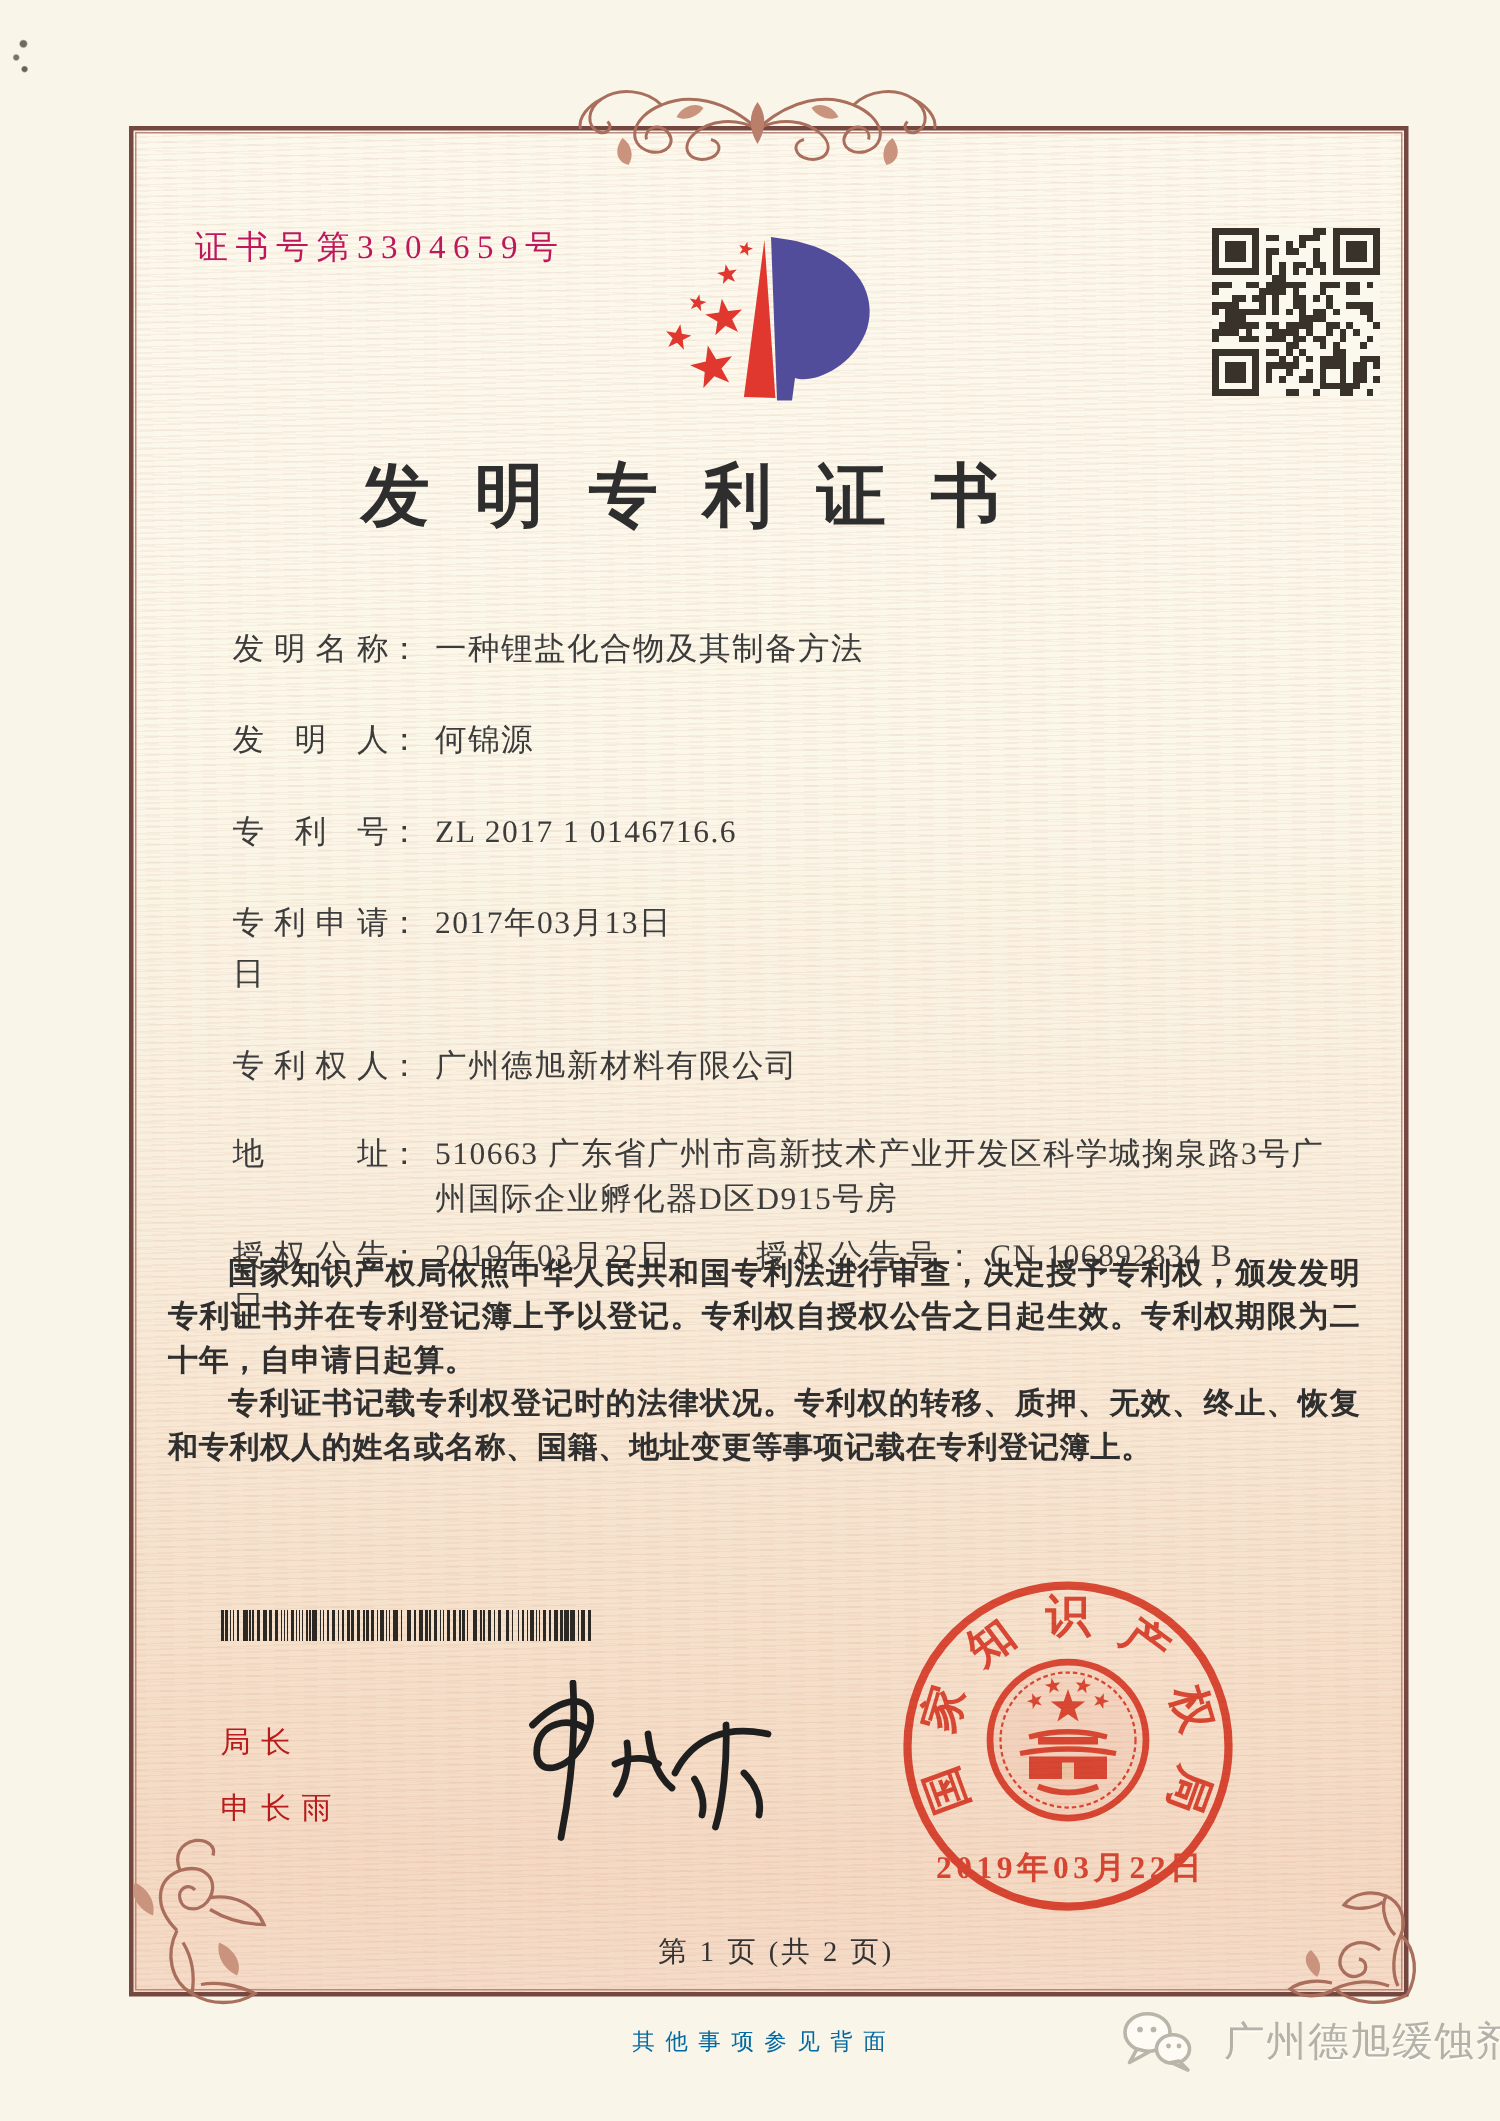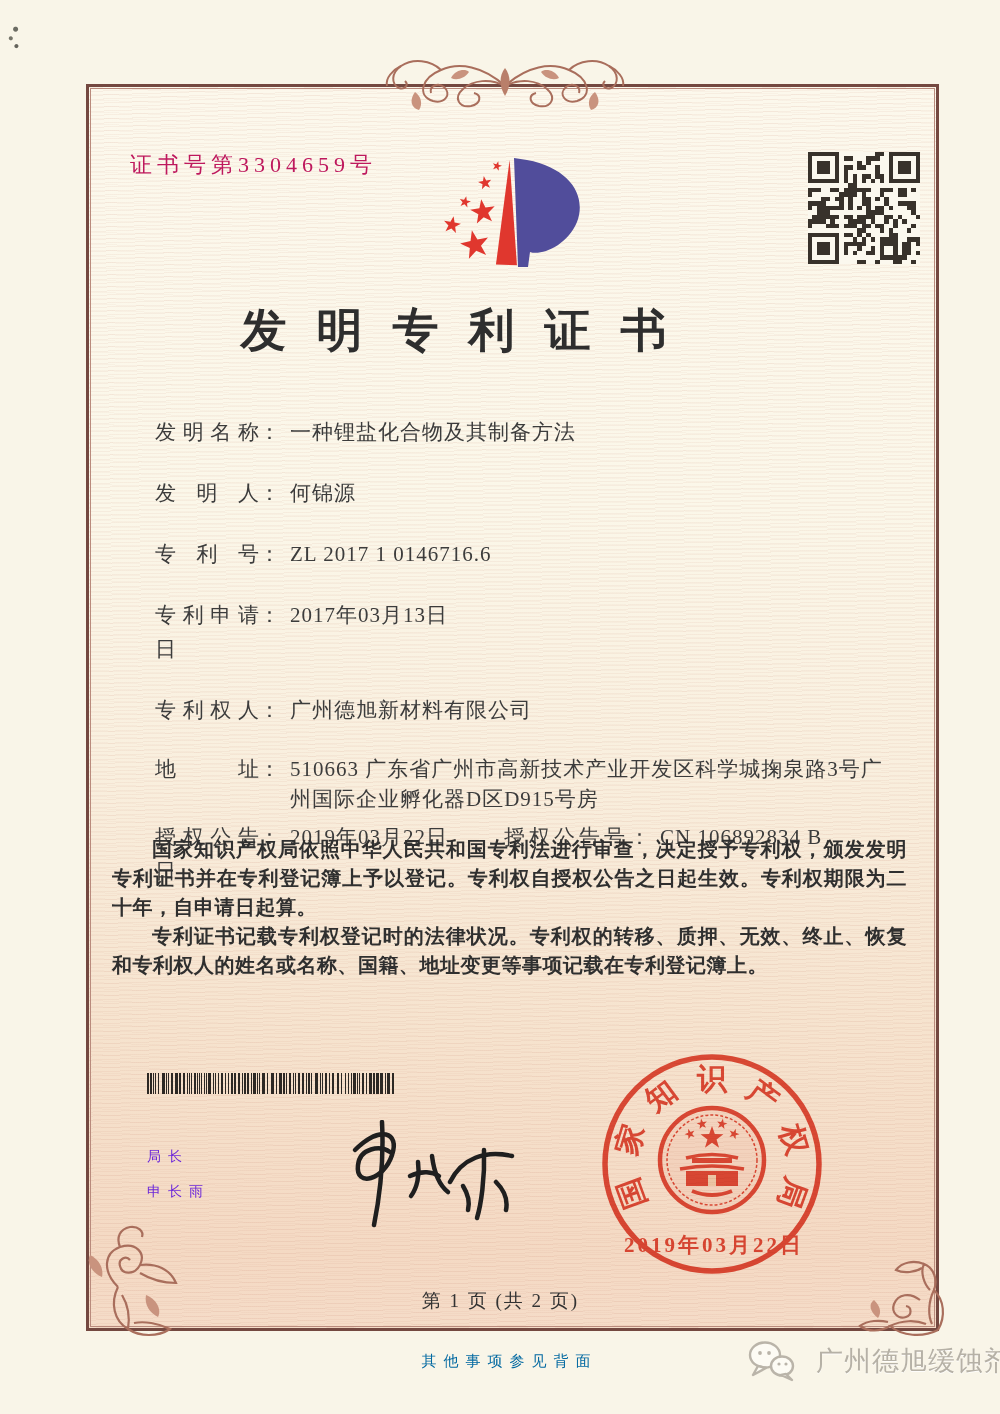--- a/index.html
+++ b/index.html
@@ -49,26 +49,26 @@
   .addr-row{line-height:30px;margin-bottom:6px;}
   .addr-row .fvalue{flex:1;}
   .pair2{margin-left:56px;display:flex;align-items:flex-end;}
   .pair2 .flabel2{letter-spacing:4px;}
   .body-text{
     position:absolute;left:112px;top:835px;width:795px;
     font-size:20px;line-height:29px;color:#2f2f2f;text-align:justify;font-weight:bold;
   }
   .body-text p{margin:0;text-indent:2em;letter-spacing:0.5px;}
   .barcode{position:absolute;left:147px;top:1073px;}
-  .signer{position:absolute;left:147px;top:1148px;font-size:14px;color:#6d28d9;letter-spacing:7px;}
+  .signer{position:absolute;left:147px;top:1148px;font-size:20px;color:#b91c1c;letter-spacing:7px;}
   .signer div{margin-bottom:17px;}
   .signature{position:absolute;left:300px;top:1120px;}
   .seal{position:absolute;left:598px;top:1048px;mix-blend-mode:multiply;opacity:.92;}
   .page-footer{
-    position:absolute;left:77px;width:847px;top:1288px;text-align:center;
+    position:absolute;left:94px;width:847px;top:1288px;text-align:center;
     font-size:19px;color:#333;letter-spacing:2px;
   }
   .back-note{
     position:absolute;left:86px;width:847px;top:1352px;text-align:center;
     font-size:15px;color:#0369a1;letter-spacing:7px;
   }
   .watermark{
     position:absolute;left:748px;top:1340px;display:flex;align-items:center;gap:20px;
     color:#b6b1a6;font-size:27px;letter-spacing:1px;white-space:nowrap;
     text-shadow:0 1px 0 rgba(255,255,255,.8);

